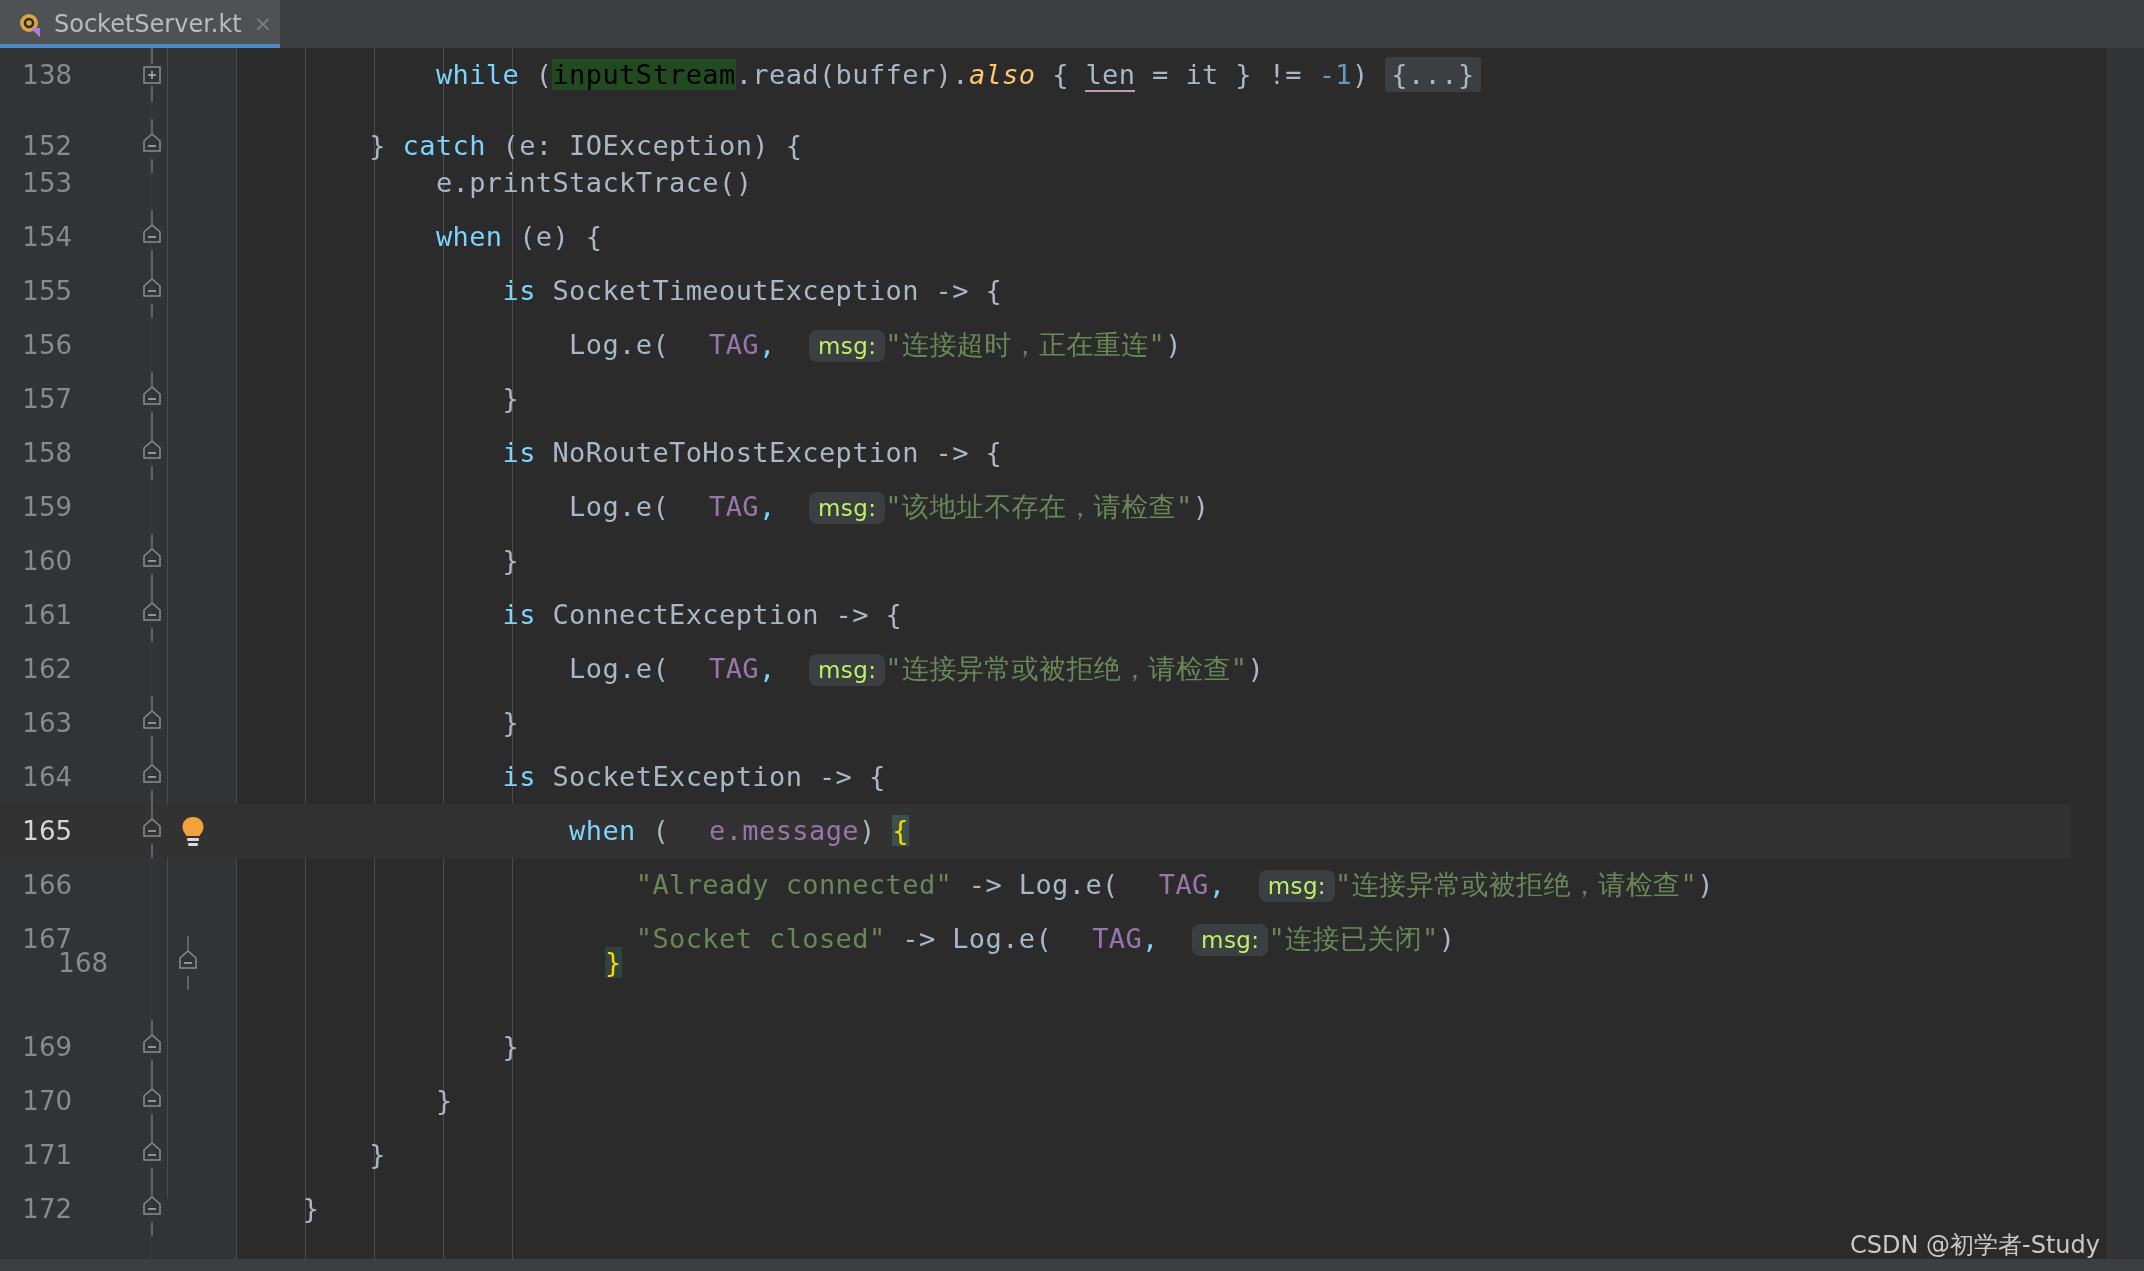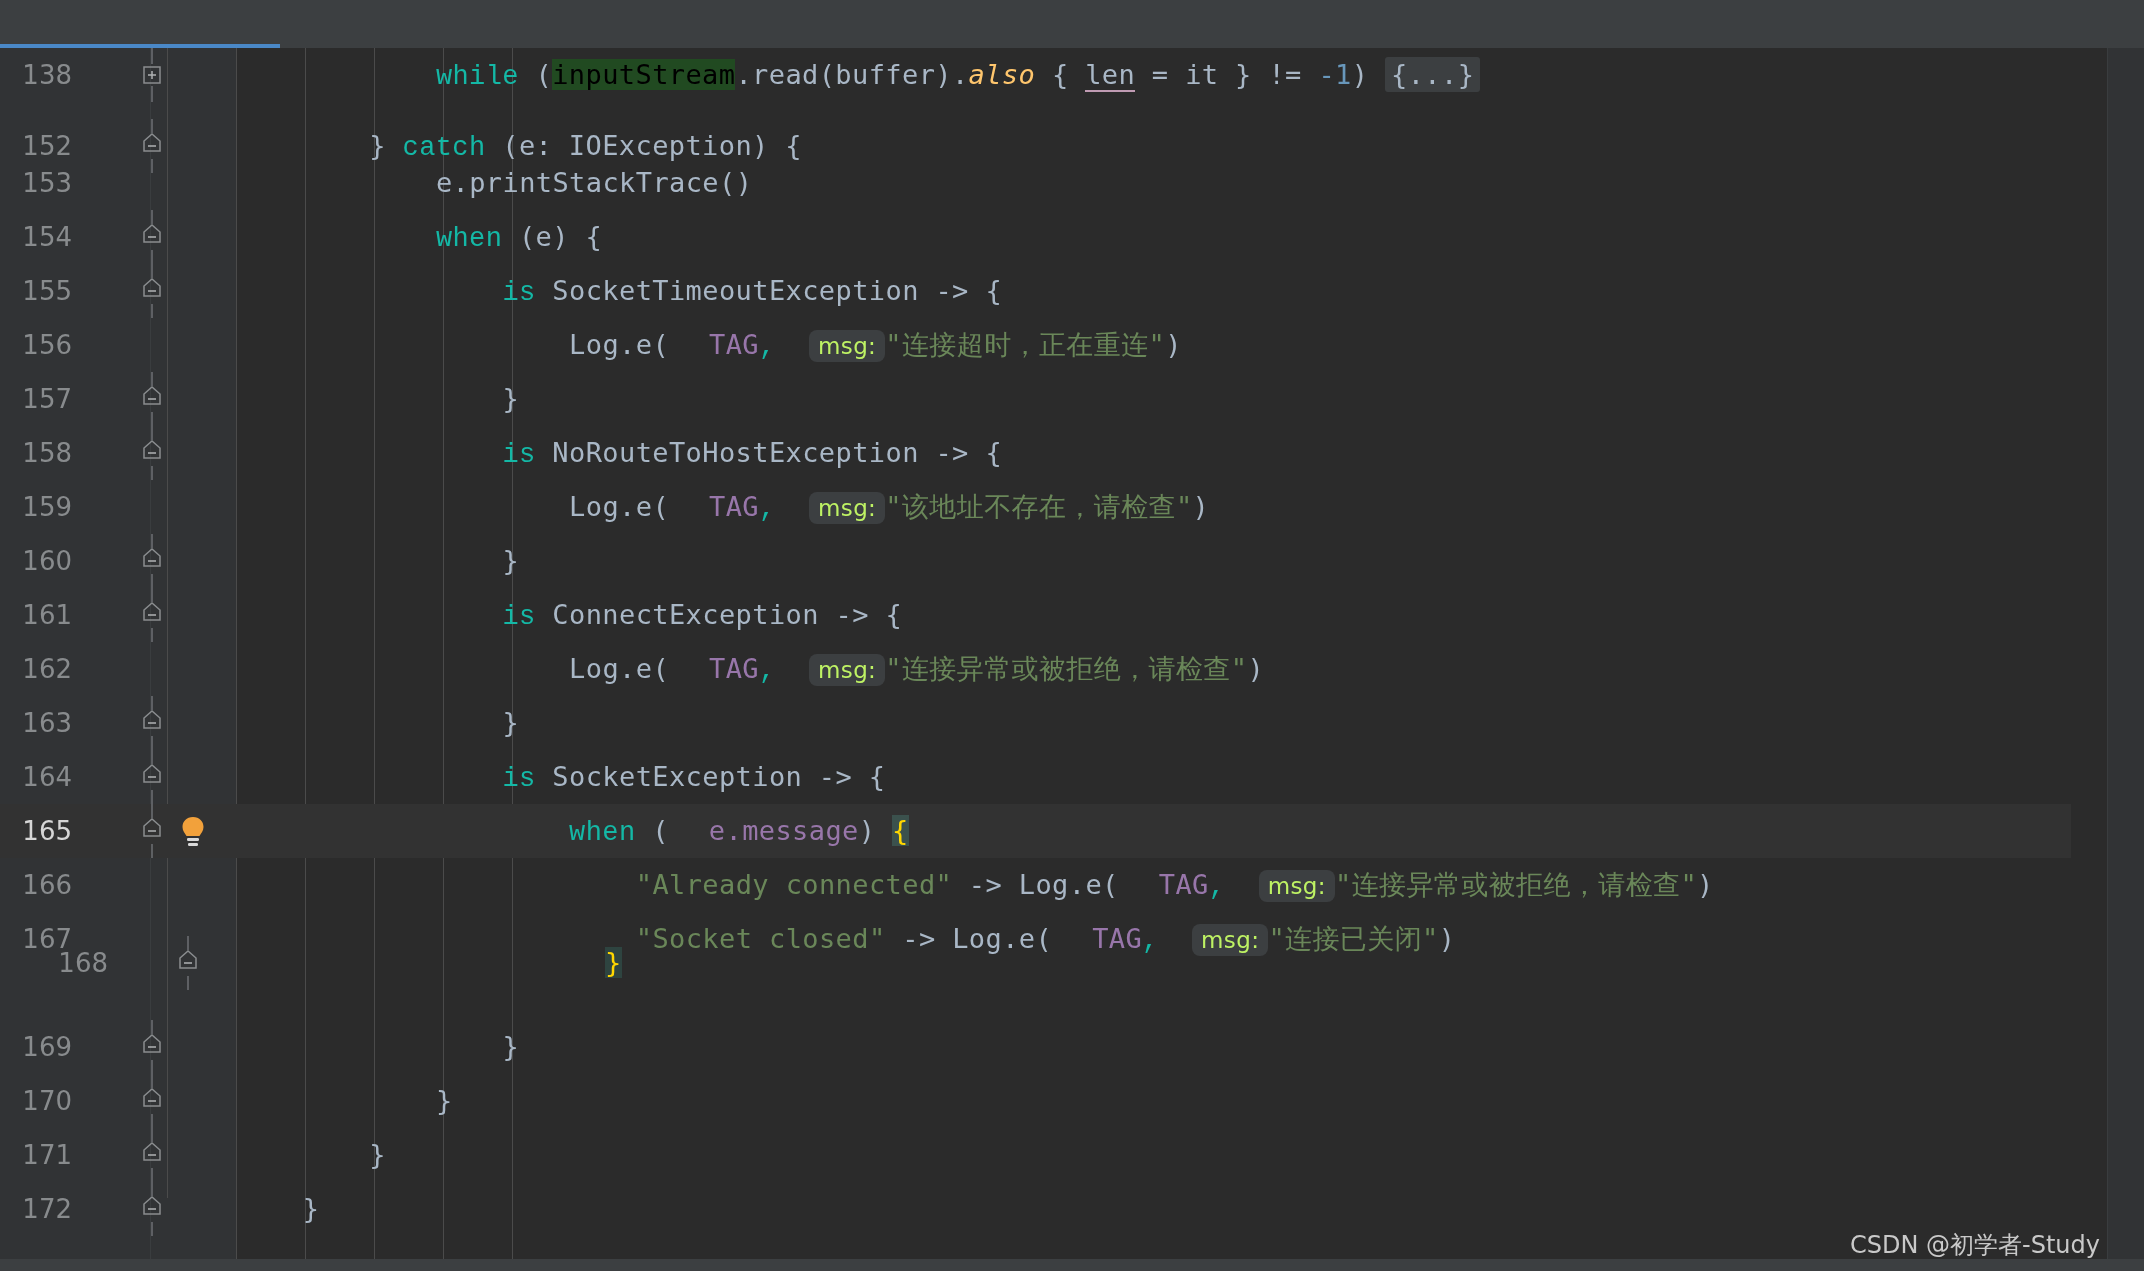--- a/index.html
+++ b/index.html
@@ -122,21 +122,21 @@
     left: 236px; top: 0;
     height: 54px;
     line-height: 54px;
     white-space: pre;
     font-family: "DejaVu Sans Mono", monospace;
     font-size: 27px;
     letter-spacing: 0.4px;
   }
 
   
-  .kw   { color: #14b8a6; font-family: Liberation Mono, monospace; }
+  .kw   { color: #7dd3fc; }
   .pl   { color: #a9b7c6; }
   .str  { color: #6a8759; }
   .num  { color: #6897bb; }
   .fld  { color: #9876aa; margin-left: 40px; }
   .ital { color: #ffc66d; font-style: italic; }
   .uline{ color: #a9b7c6; border-bottom: 2px solid #c09bb3; margin-top: 48px; }
   .sel  { background: #214a21; }
   .brace-hl { background: #3b514d; color: #ffd700; }
   .brace-hl2 { background: #2e4440; color: #ffd700; }
   .fold-box {
@@ -194,20 +194,33 @@
     position: absolute;
     left: 0; bottom: 0;
     width: 2144px; height: 12px;
     background: #3c3f41;
   }
 </style>
 </head>
 <body>
 
 <div id="tabbar">
+  <div class="tab">
+    <span class="tab-icon">
+      <svg width="26" height="26" viewBox="0 0 26 26">
+        <circle cx="11" cy="12" r="9" fill="#d9a441"></circle>
+        <circle cx="11" cy="12" r="4" fill="none" stroke="#2b2b2b" stroke-width="2.5"></circle>
+        <path d="M11 12 L22 12 L22 3 Z" fill="#313335" opacity="0"></path>
+        <path d="M13 17 L22 17 L22 26 Z" fill="#c191e8"></path>
+        <path d="M22 26 L13 17 L22 17 Z" fill="#b07ce0"></path>
+      </svg>
+    </span>
+    <span class="tab-label">SocketServer.kt</span>
+    <span class="tab-close">×</span>
+  </div>
   <div class="tab-underline"></div>
 </div>
 
 <div id="editor">
 
   <div id="gutter"></div>
   <div class="gutter-sep" style="left:150px;"></div>
   <div class="gutter-sep" style="left:236px;"></div>
 
   <div class="guide" style="left:167px;  top:0;   height:1150px;"></div>

